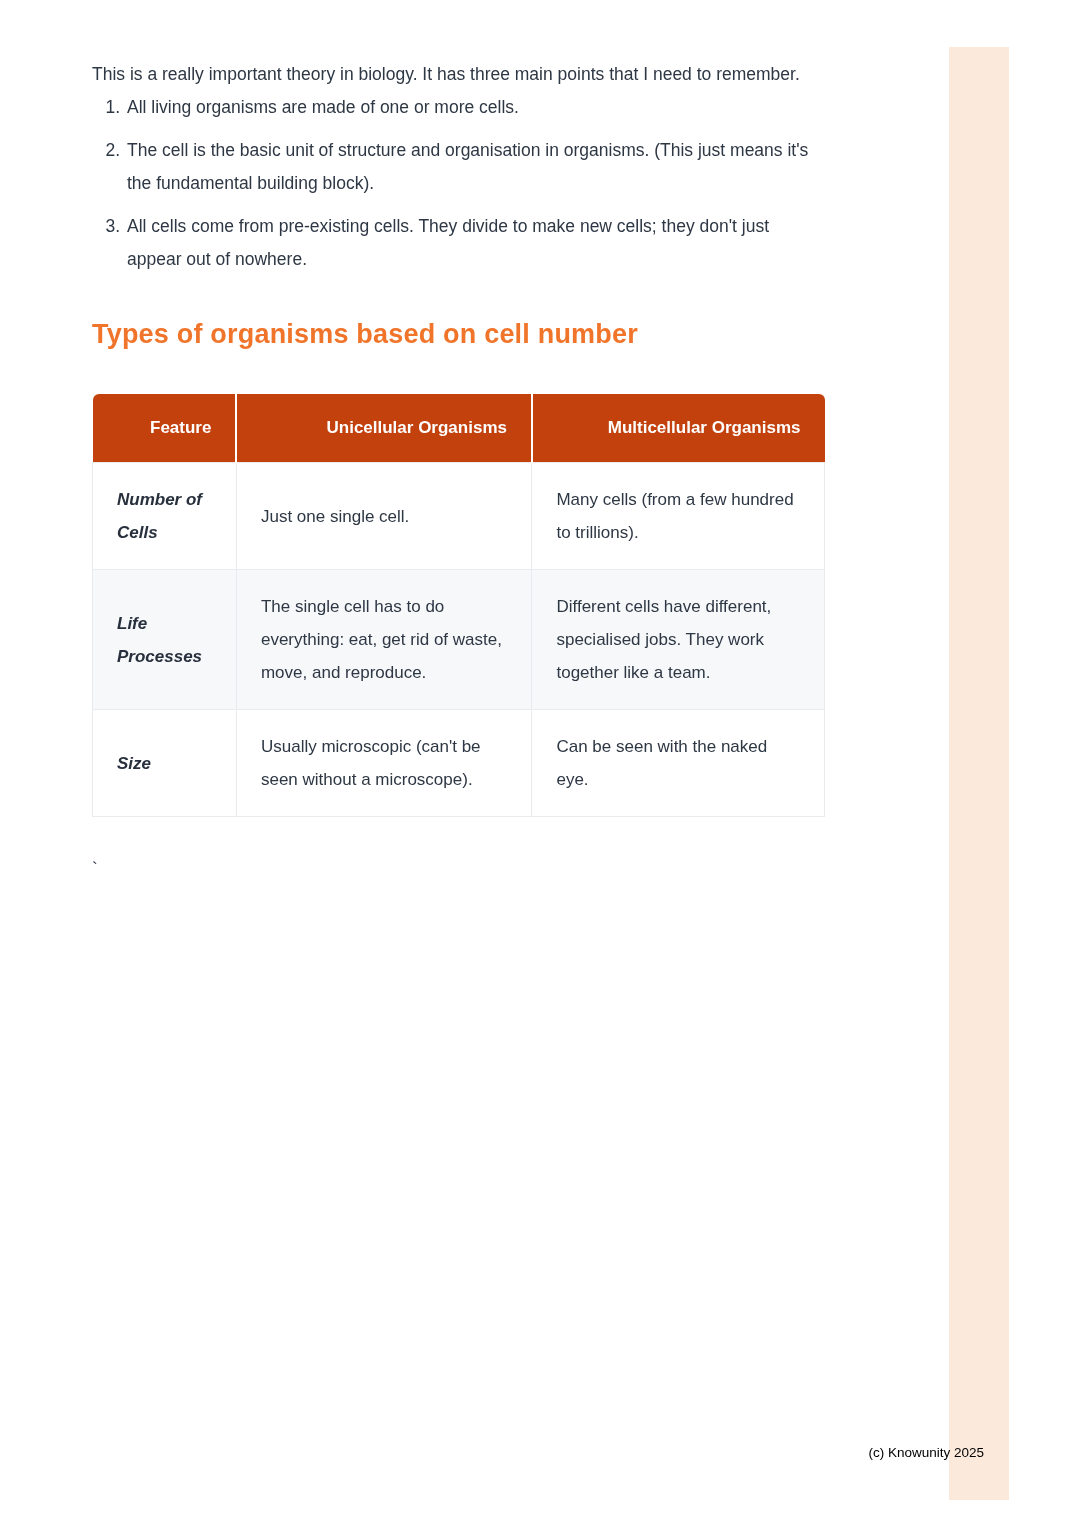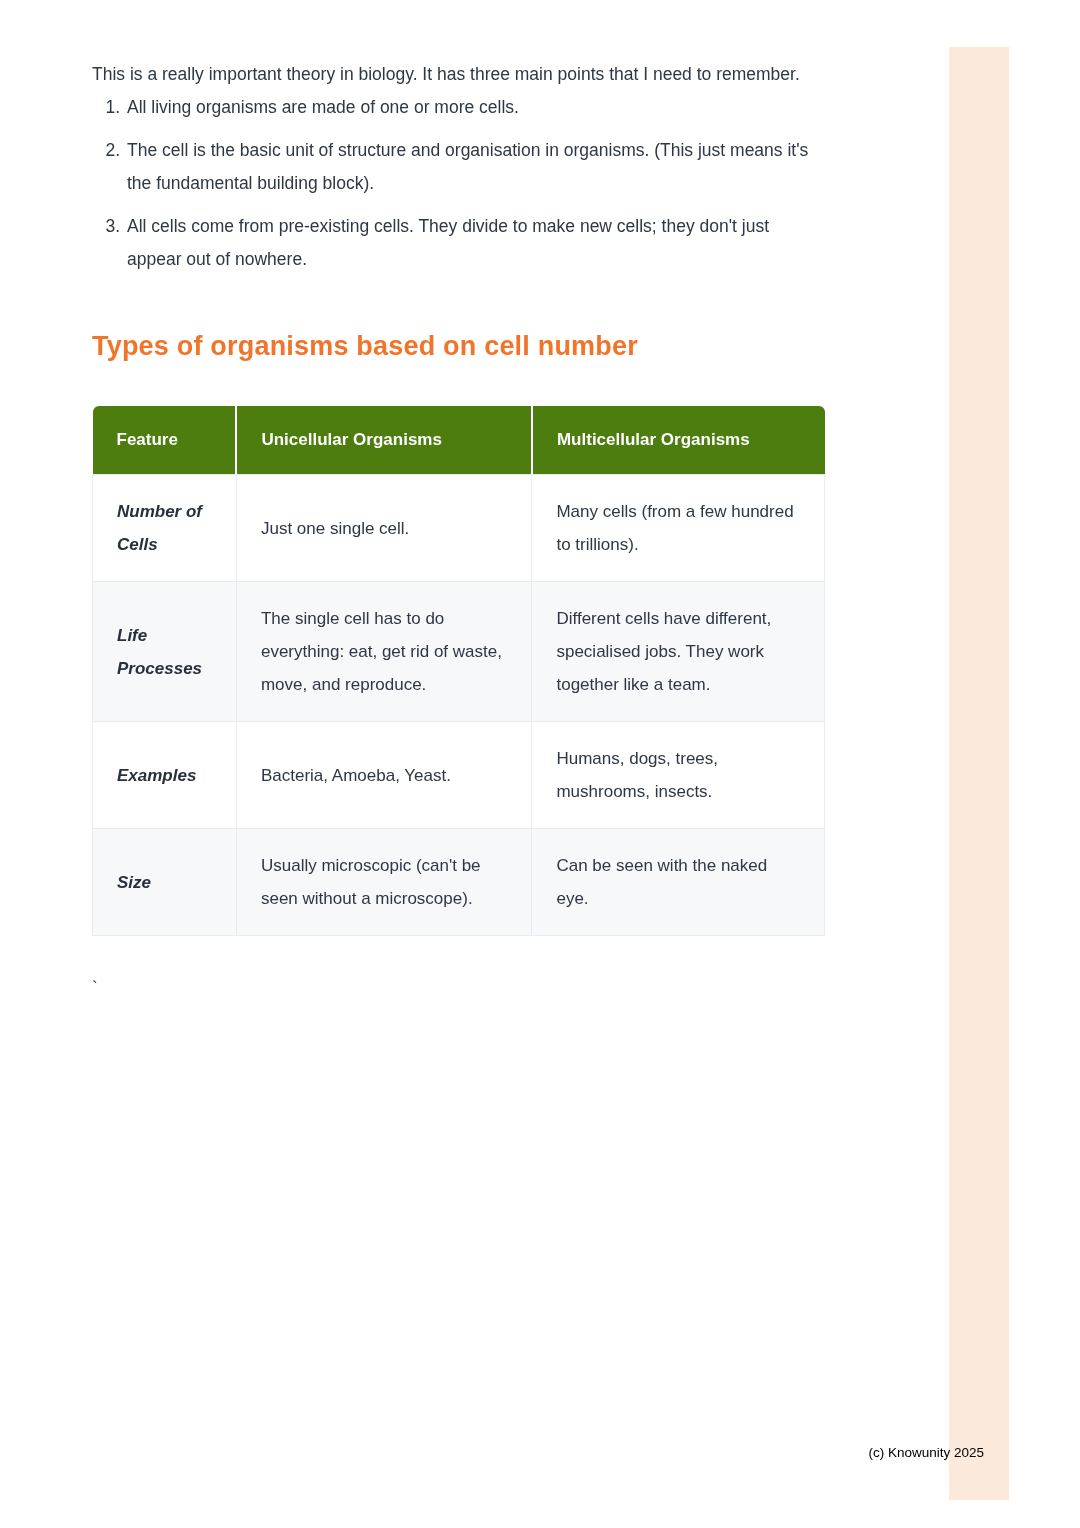--- a/index.html
+++ b/index.html
@@ -49,21 +49,21 @@
 
   ol.points li {
     font-size: 17.5px;
     line-height: 33px;
     color: #2E3744;
     margin-bottom: 10px;
     padding-left: 2px;
   }
 
   h2.section-heading {
-    margin-top: 54px;
+    margin-top: 42px;
     font-size: 27px;
     line-height: 32px;
     font-weight: 700;
     color: #F0752B;
     letter-spacing: 0.2px;
   }
 
   p.section-paragraph {
     margin-top: 28px;
     font-size: 17.5px;
@@ -71,25 +71,25 @@
     color: #2E3744;
   }
 
   table.compare {
     margin-top: 44px;
     width: 733px;
     border-collapse: collapse;
   }
 
   table.compare thead th {
-    background: #4d7c0f;
+    background: #c2410c;
     color: #ffffff;
     font-size: 17px;
     font-weight: 700;
-    text-align: left;
+    text-align: right;
     padding: 24px 24px;
     vertical-align: middle;
   }
 
   table.compare thead th:not(:last-child) {
     border-right: 2px solid #ffffff;
   }
 
   table.compare thead th:first-child { border-top-left-radius: 6px; }
   table.compare thead th:last-child  { border-top-right-radius: 6px; }
@@ -166,25 +166,20 @@
           <td class="feature-cell">Number of Cells</td>
           <td>Just one single cell.</td>
           <td>Many cells (from a few hundred to trillions).</td>
         </tr>
         <tr>
           <td class="feature-cell">Life Processes</td>
           <td>The single cell has to do everything: eat, get rid of waste, move, and reproduce.</td>
           <td>Different cells have different, specialised jobs. They work together like a team.</td>
         </tr>
         <tr>
-          <td class="feature-cell">Examples</td>
-          <td>Bacteria, Amoeba, Yeast.</td>
-          <td>Humans, dogs, trees, mushrooms, insects.</td>
-        </tr>
-        <tr>
           <td class="feature-cell">Size</td>
           <td>Usually microscopic (can't be seen without a microscope).</td>
           <td>Can be seen with the naked eye.</td>
         </tr>
       </tbody>
     </table>
 
     <div class="stray-char">`</div>
 
   </div>

